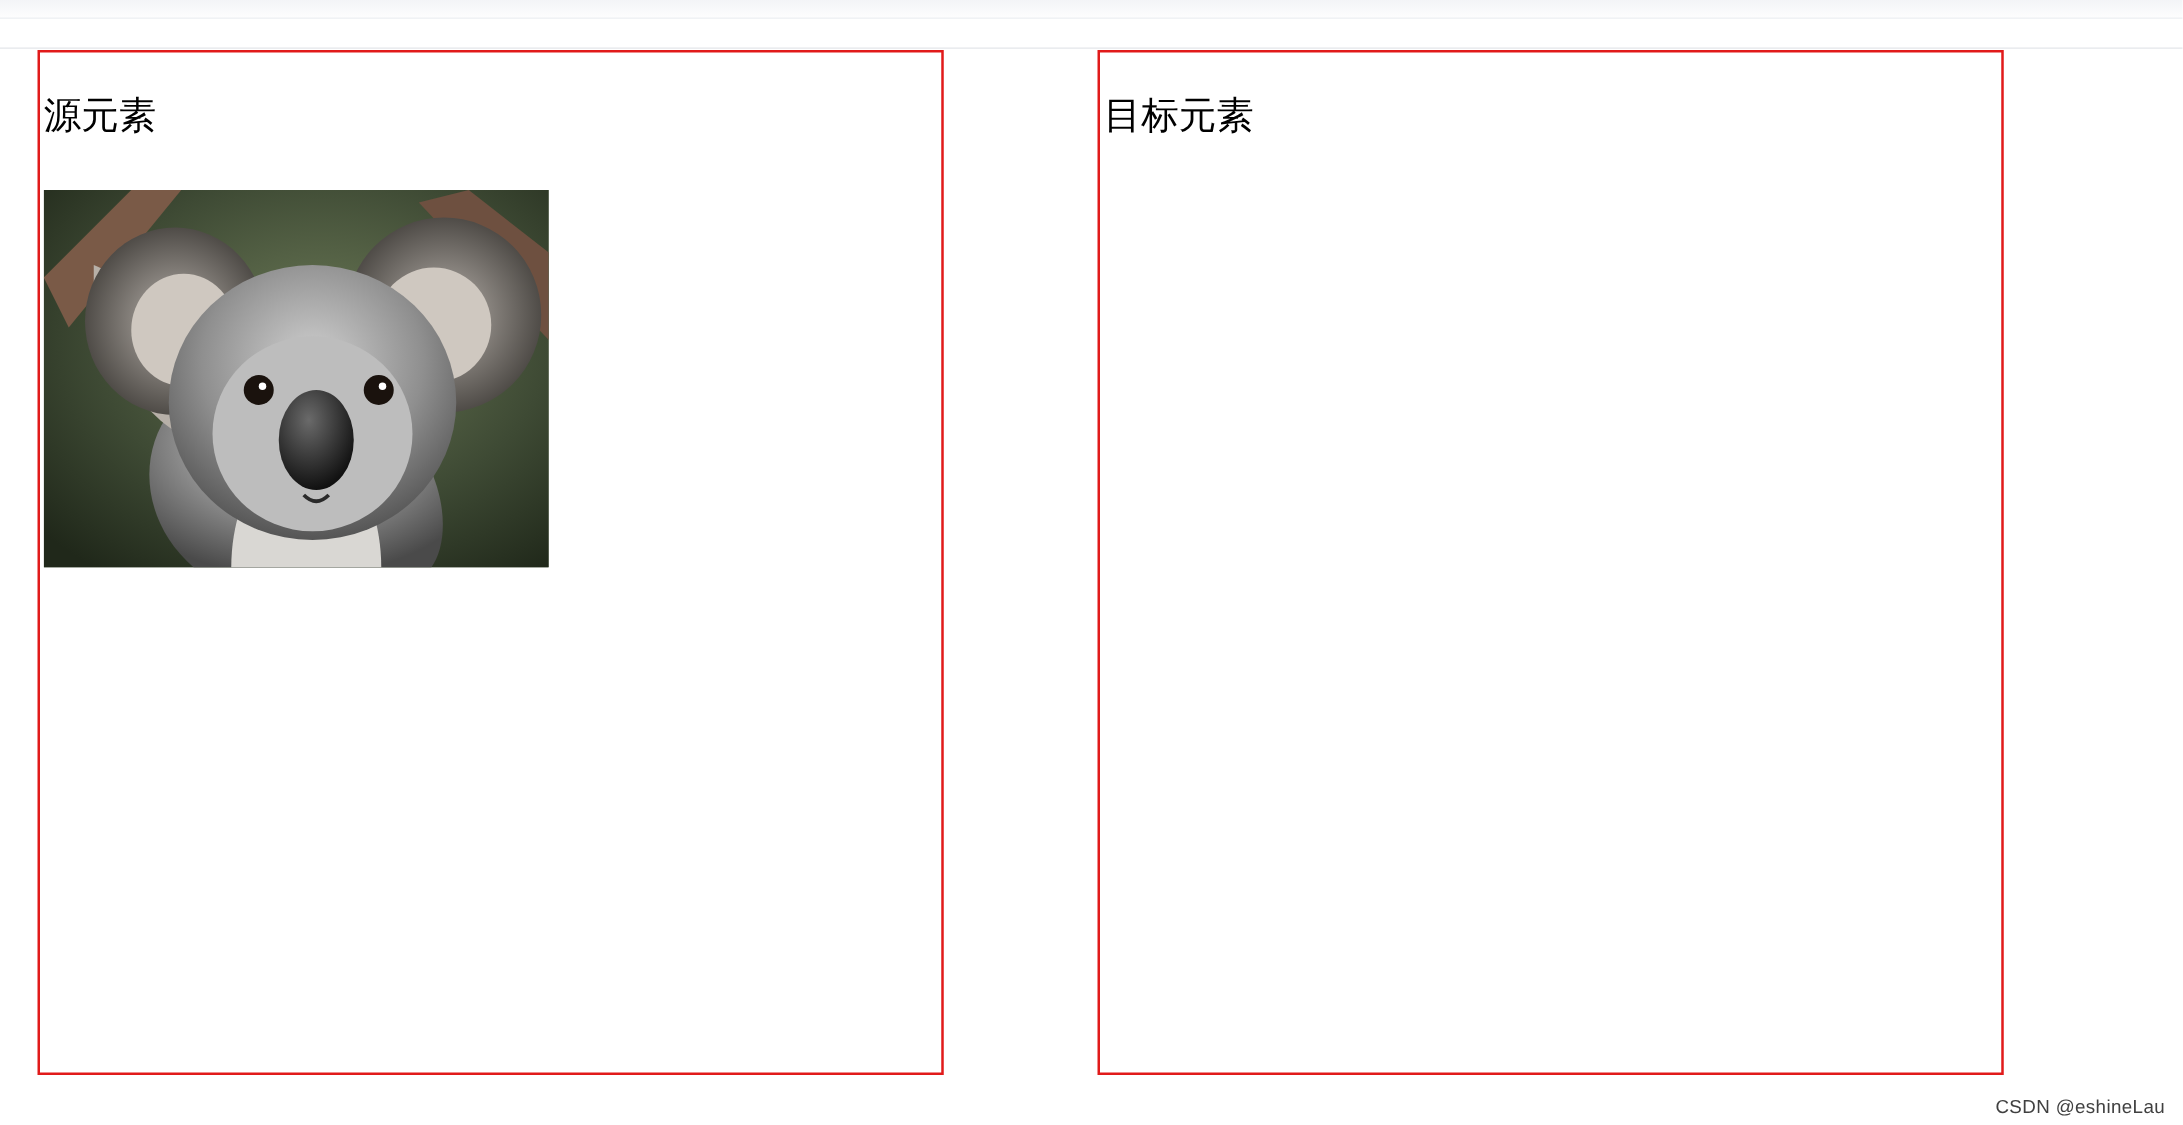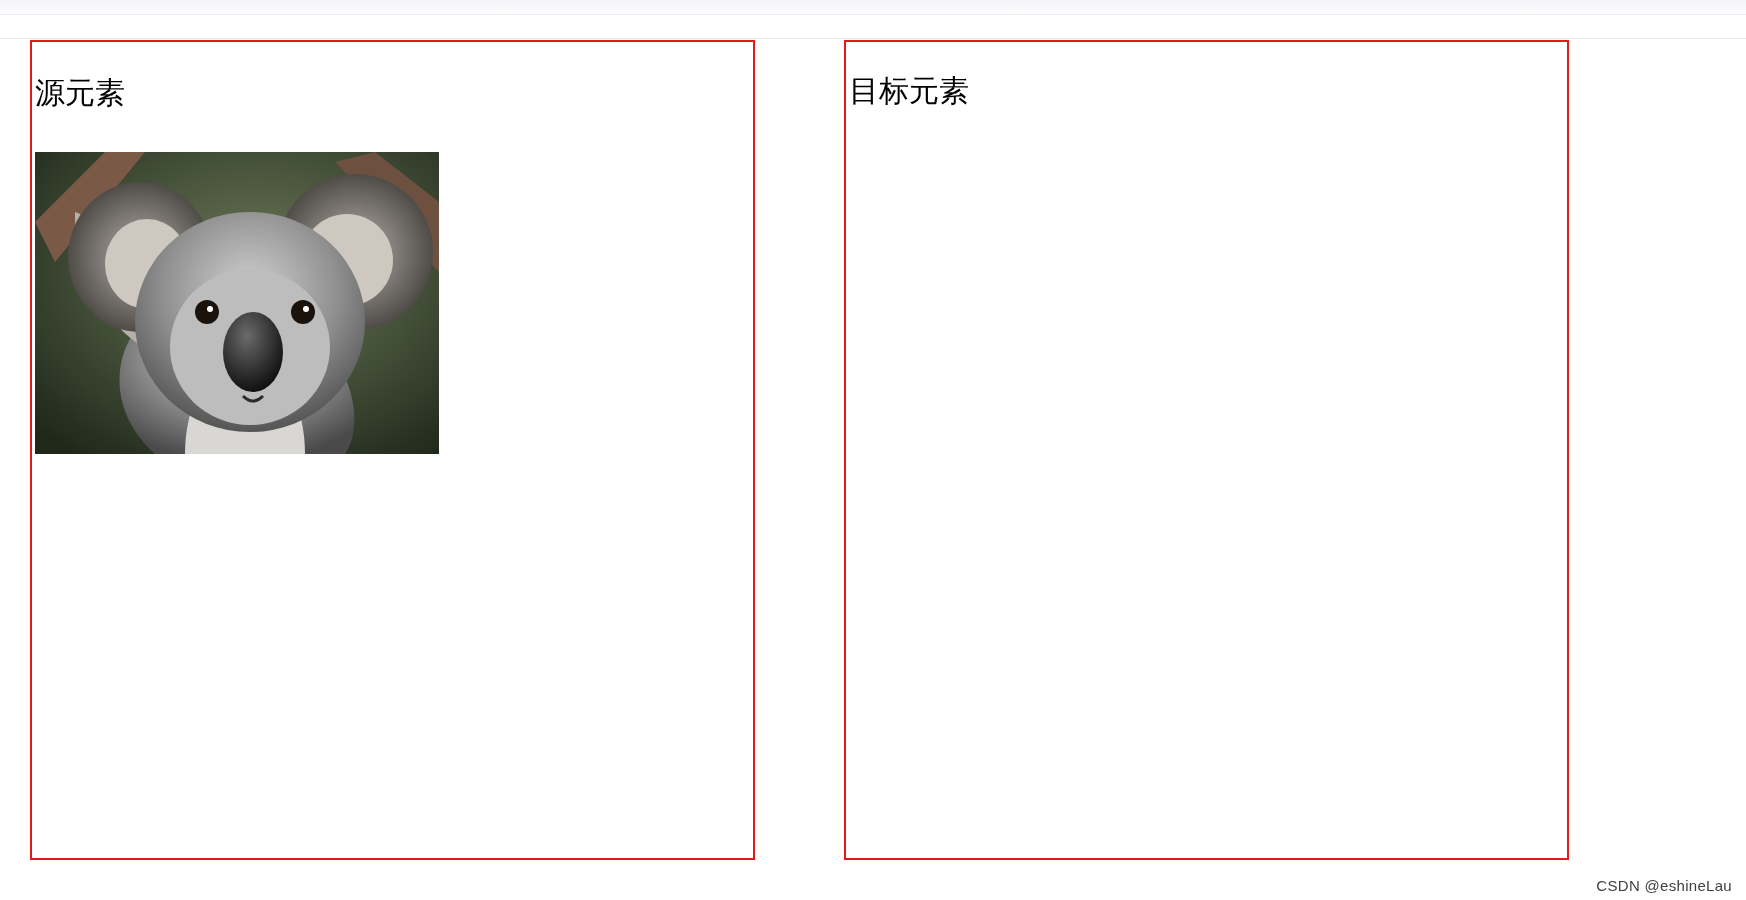--- a/index.html
+++ b/index.html
@@ -1,20 +1,20 @@
 <!DOCTYPE html>
 <html><head>
 <meta charset="utf-8">
 <style>
   html,body{margin:0;padding:0;width:1746px;height:900px;background:#fff;font-family:"Microsoft YaHei","PingFang SC",Arial,sans-serif;color:#000;}
   .top-strip{position:absolute;left:0;right:0;top:0;height:14px;background:linear-gradient(#f3f4f7,#fdfdfe);border-bottom:1px solid #eceef2;}
   .divider{position:absolute;left:0;right:0;top:38px;height:0;border-top:1px solid #e4e6ea;}
   .panel{position:absolute;top:40px;height:820px;width:725px;border:2px solid #e11a1a;box-sizing:border-box;background:#fff;}
   .panel.left{left:30px;}
-  .panel.right{left:844px;font-family:Liberation Mono, monospace;}
+  .panel.right{left:878px;}
   .panel h1{font-size:30px;font-weight:400;margin:36px 0 0 3px;line-height:1;}
   .image-slot{margin:44px 0 0 3px;width:404px;height:302px;}
   .koala-svg{display:block;width:404px;height:302px;}
   .watermark{position:absolute;right:14px;bottom:6px;font-size:15px;color:#404040;letter-spacing:.3px;}
 </style>
 </head>
 <body>
 
 <div class="top-strip"></div>
 <div class="divider"></div>

